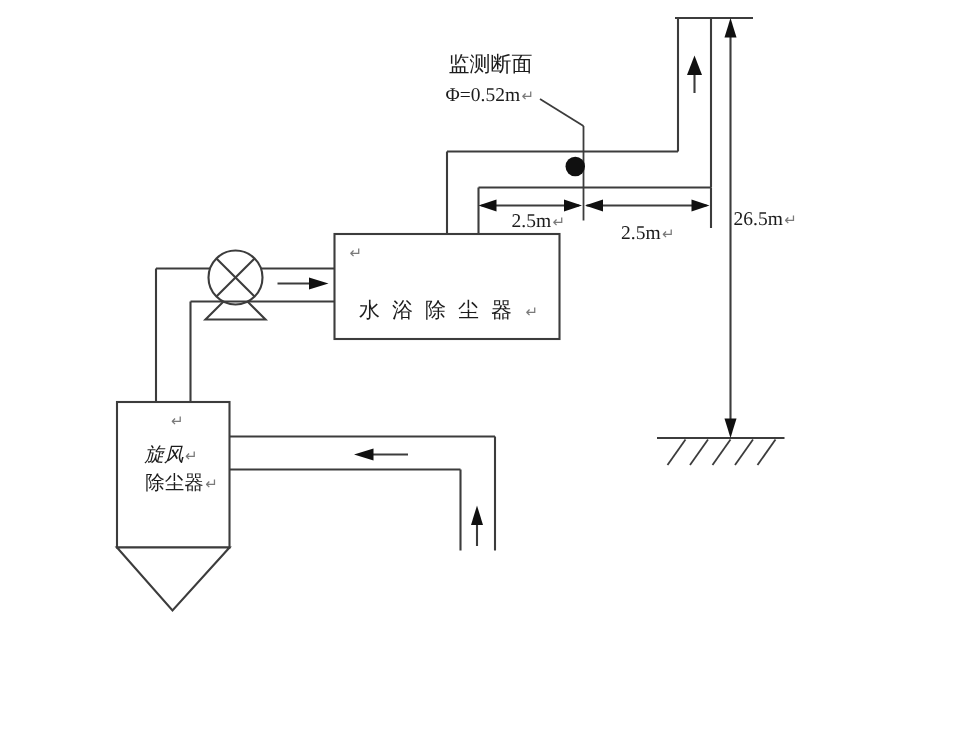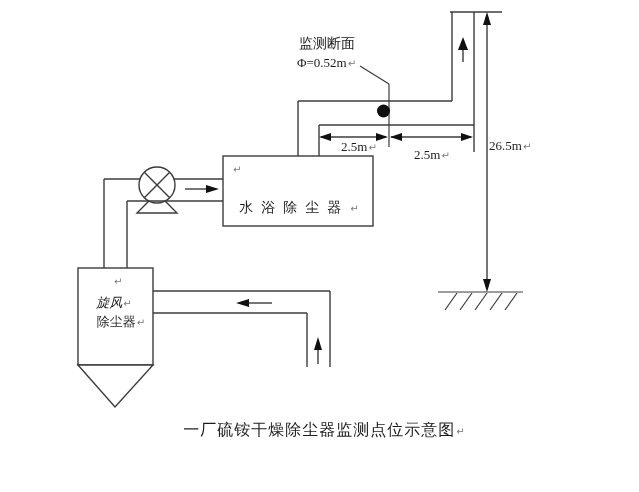--- a/index.html
+++ b/index.html
@@ -147,15 +147,14 @@
   <span class="ret alone" style="left:232px;top:164px;">↵</span>
 
   <span class="lbl center unitname" style="left:299px;top:200px;"><span>水浴除尘器</span><span class="ret">↵</span></span>
 
   <span class="ret alone" style="left:113px;top:276px;">↵</span>
 
   <span class="lbl center fs13" style="left:114px;top:296px;font-style:italic;"><span>旋风</span><span class="ret">↵</span></span>
 
   <span class="lbl center fs13" style="left:121px;top:315px;"><span>除尘器</span><span class="ret">↵</span></span>
 
-  <span class="lbl center caption" style="left:324px;top:421px;"><span>一厂硫铵干燥除尘器监测点位示意图</span><span class="ret">↵</span></span>
 
 </div>
 
 </body></html>

